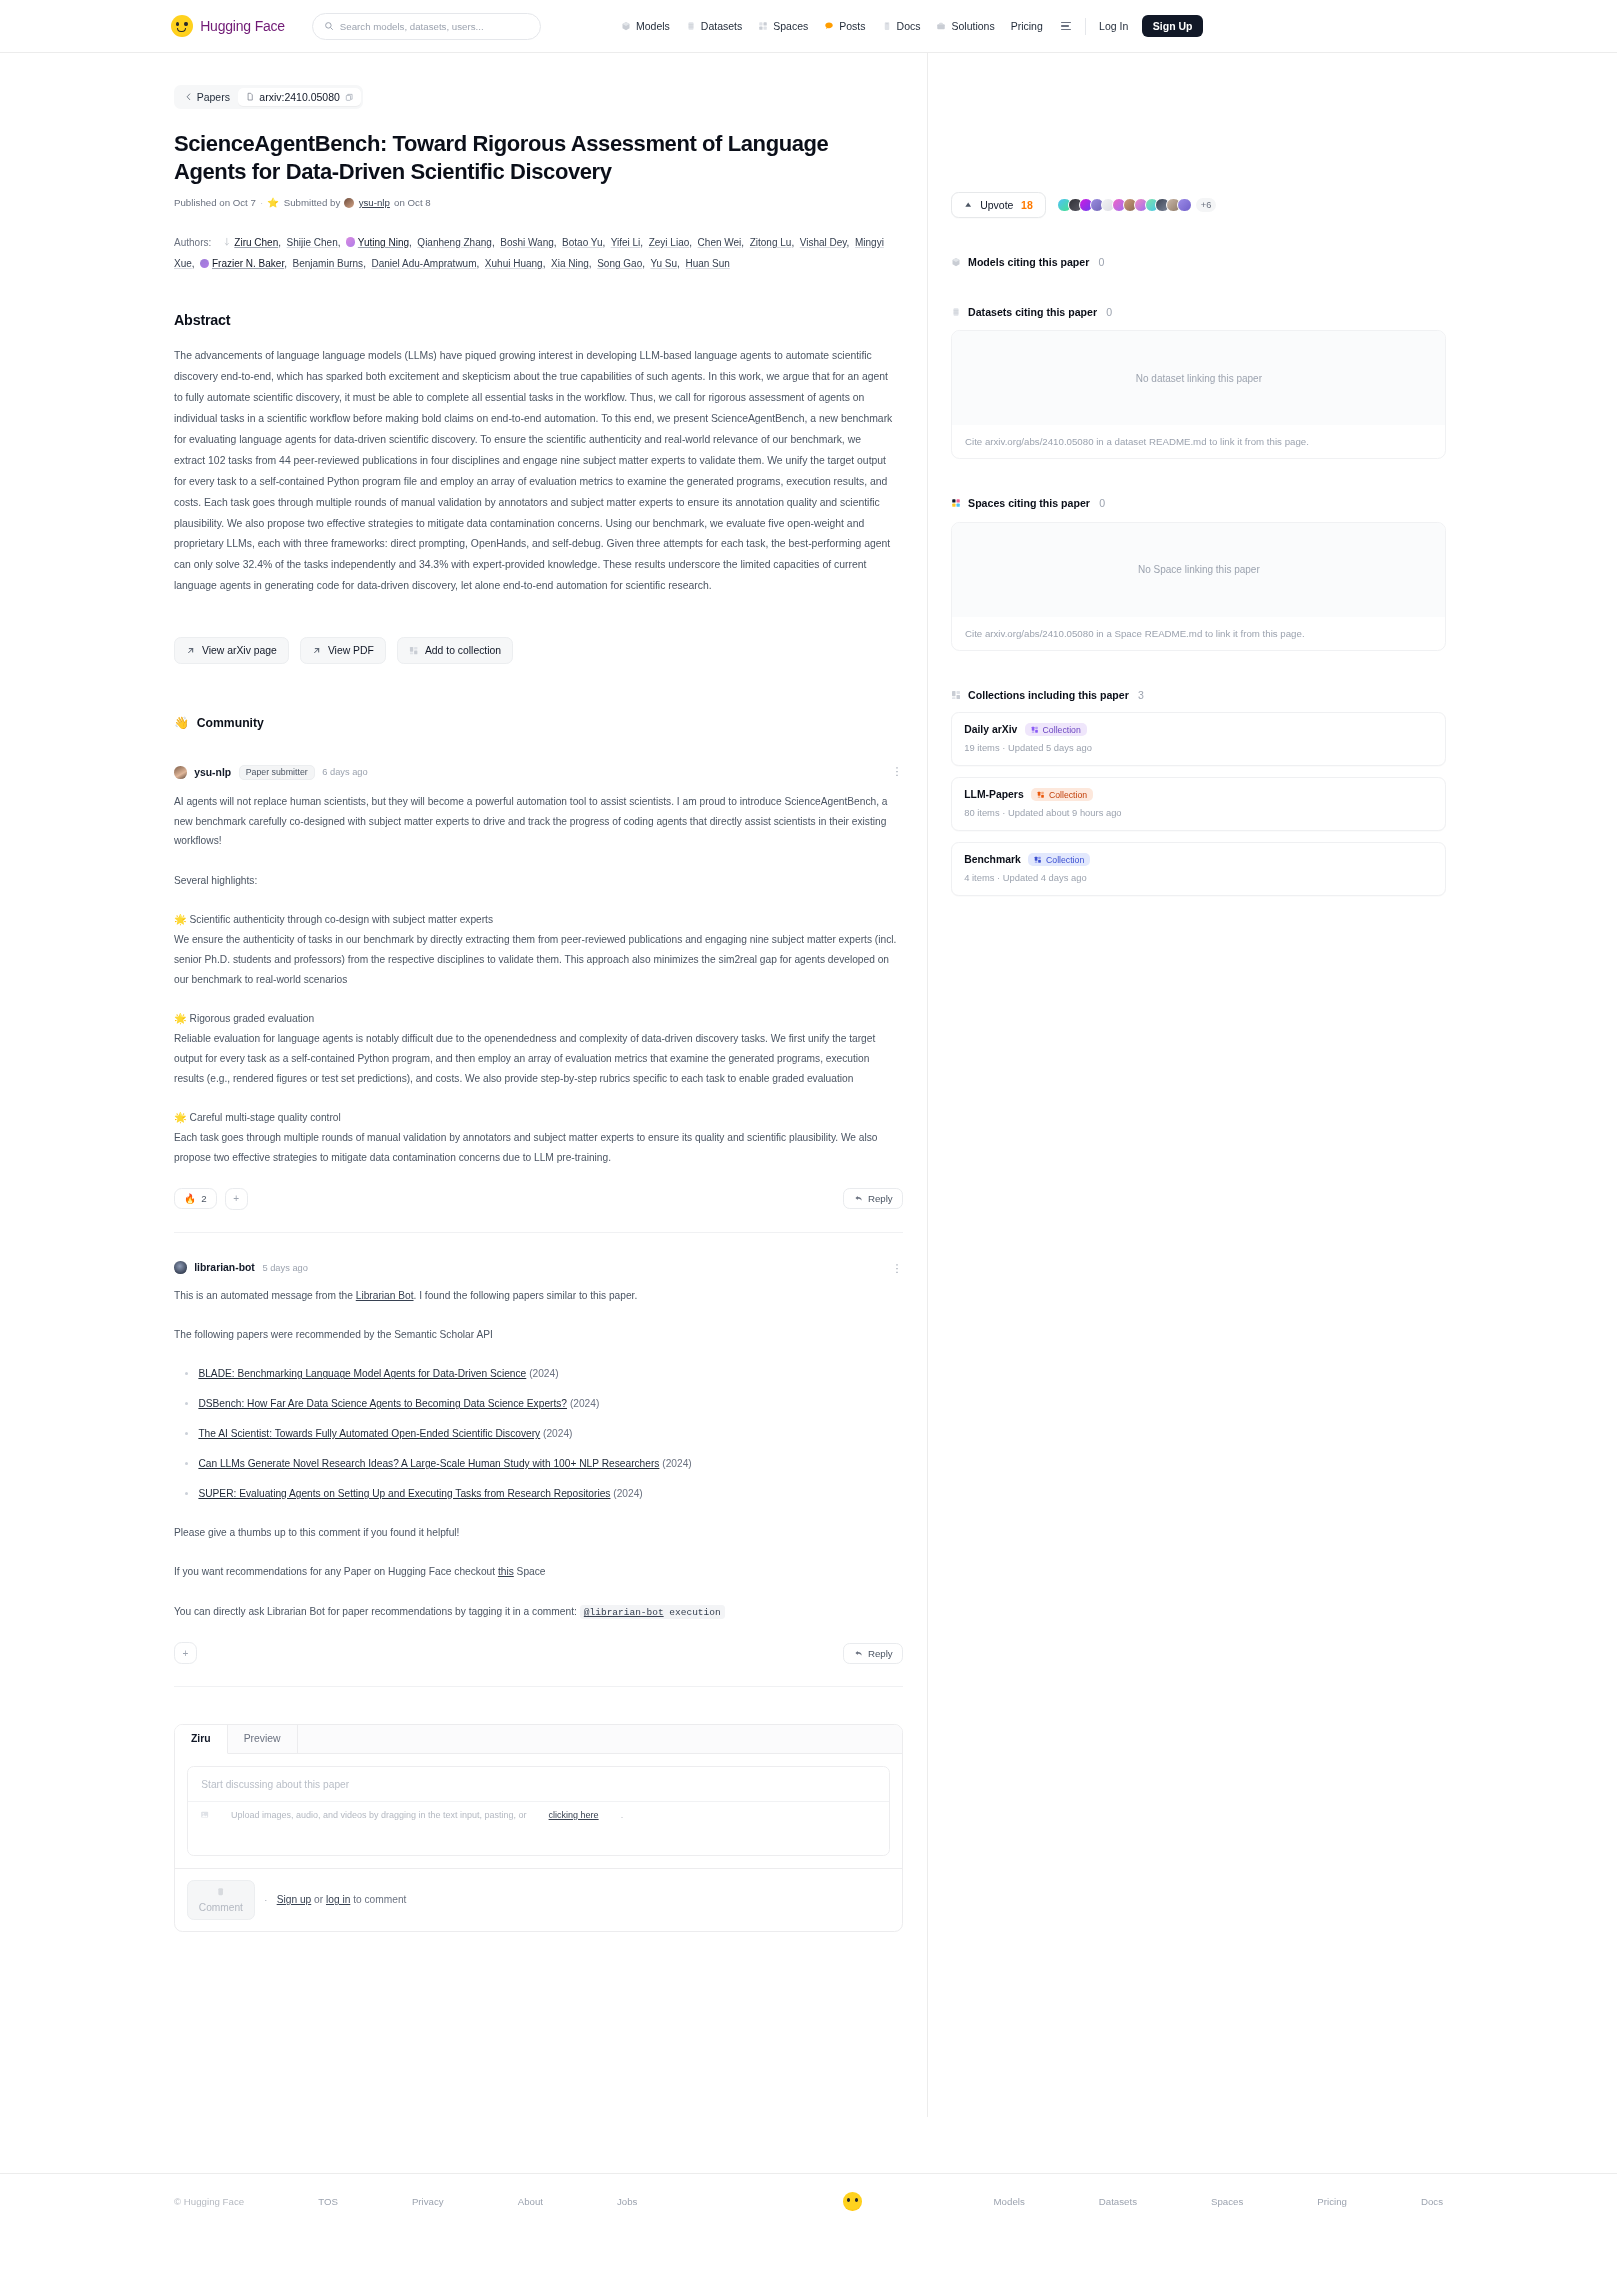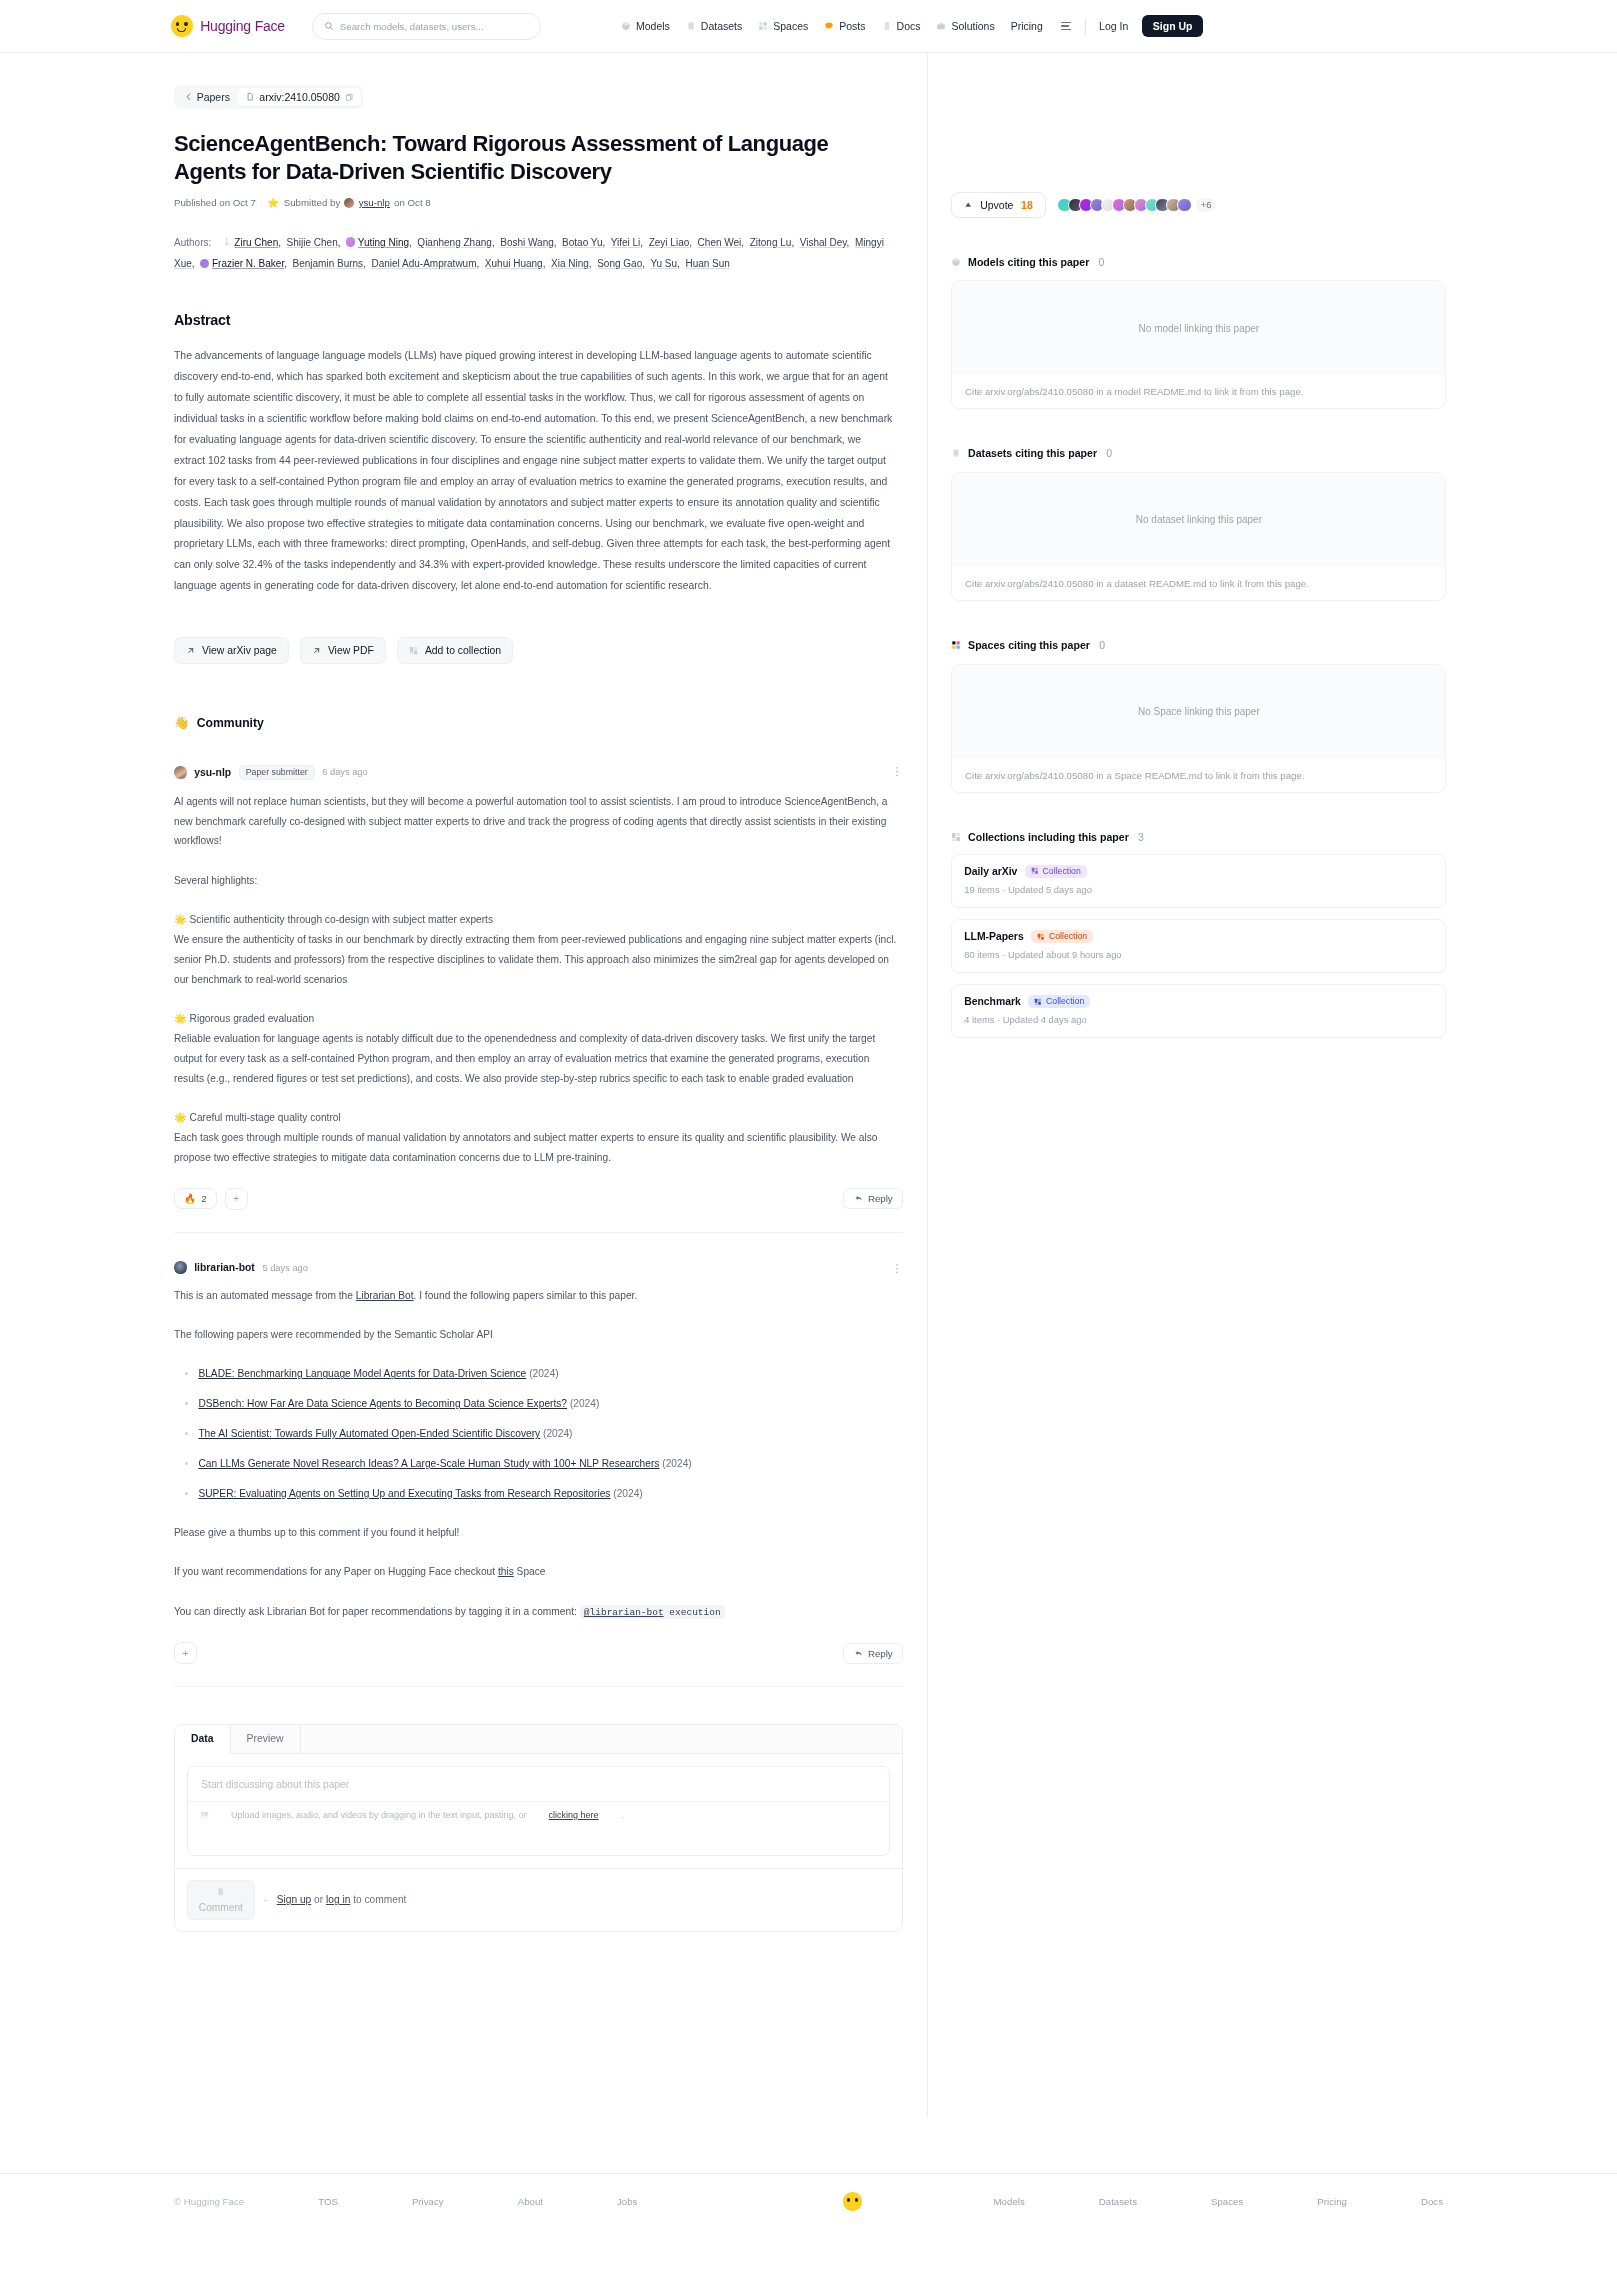--- a/index.html
+++ b/index.html
@@ -540,21 +540,21 @@
           <span>Reply</span>
         </div>
       </div>
     </div>
 
     <div class="c-sep"></div>
 
     
     <div class="editor">
       <div class="ed-tabs">
-        <div class="ed-tab active">Data</div>
+        <div class="ed-tab active">Ziru</div>
         <div class="ed-tab">Preview</div>
       </div>
       <div class="ed-area-wrap">
         <div class="ed-area">
           <div class="ed-placeholder">Start discussing about this paper</div>
           <div class="ed-upload">
             <svg width="9.3" height="9.3" viewBox="0 0 16 16">
                 <rect x="2" y="3" width="12" height="10" rx="1.5" fill="#dfe2e7"></rect>
                 <circle cx="5.6" cy="6.4" r="1.2" fill="#fff"></circle>
                 <path d="M3 12l3.6-3.6L9 11l2-2 2 3z" fill="#fff"></path>
@@ -608,24 +608,20 @@
     </div>
 
     <div class="rs-block">
       <div class="rs-head">
         <svg width="10" height="10" viewBox="0 0 16 16">
             <path d="M8 1.4l5.6 3.2v6.8L8 14.6 2.4 11.4V4.6z" fill="#c9cdd4"></path>
             <path d="M8 1.4l5.6 3.2L8 7.8 2.4 4.6z" fill="#e2e5e9"></path>
           </svg>
         <span>Models citing this paper</span>
         <span class="rs-count">0</span>
-      </div>
-      <div class="rs-card">
-        <div class="rs-empty">No model linking this paper</div>
-        <div class="rs-hint">Cite arxiv.org/abs/2410.05080 in a model README.md to link it from this page.</div>
       </div>
     </div>
 
     <div class="rs-block">
       <div class="rs-head">
         <svg width="10" height="10" viewBox="0 0 16 16">
             <rect x="4" y="2" width="8" height="12" rx="1.6" fill="#dfe2e7"></rect>
             <rect x="4" y="5.6" width="8" height="1.2" fill="#c9cdd4"></rect>
             <rect x="4" y="9" width="8" height="1.2" fill="#c9cdd4"></rect>
           </svg>

